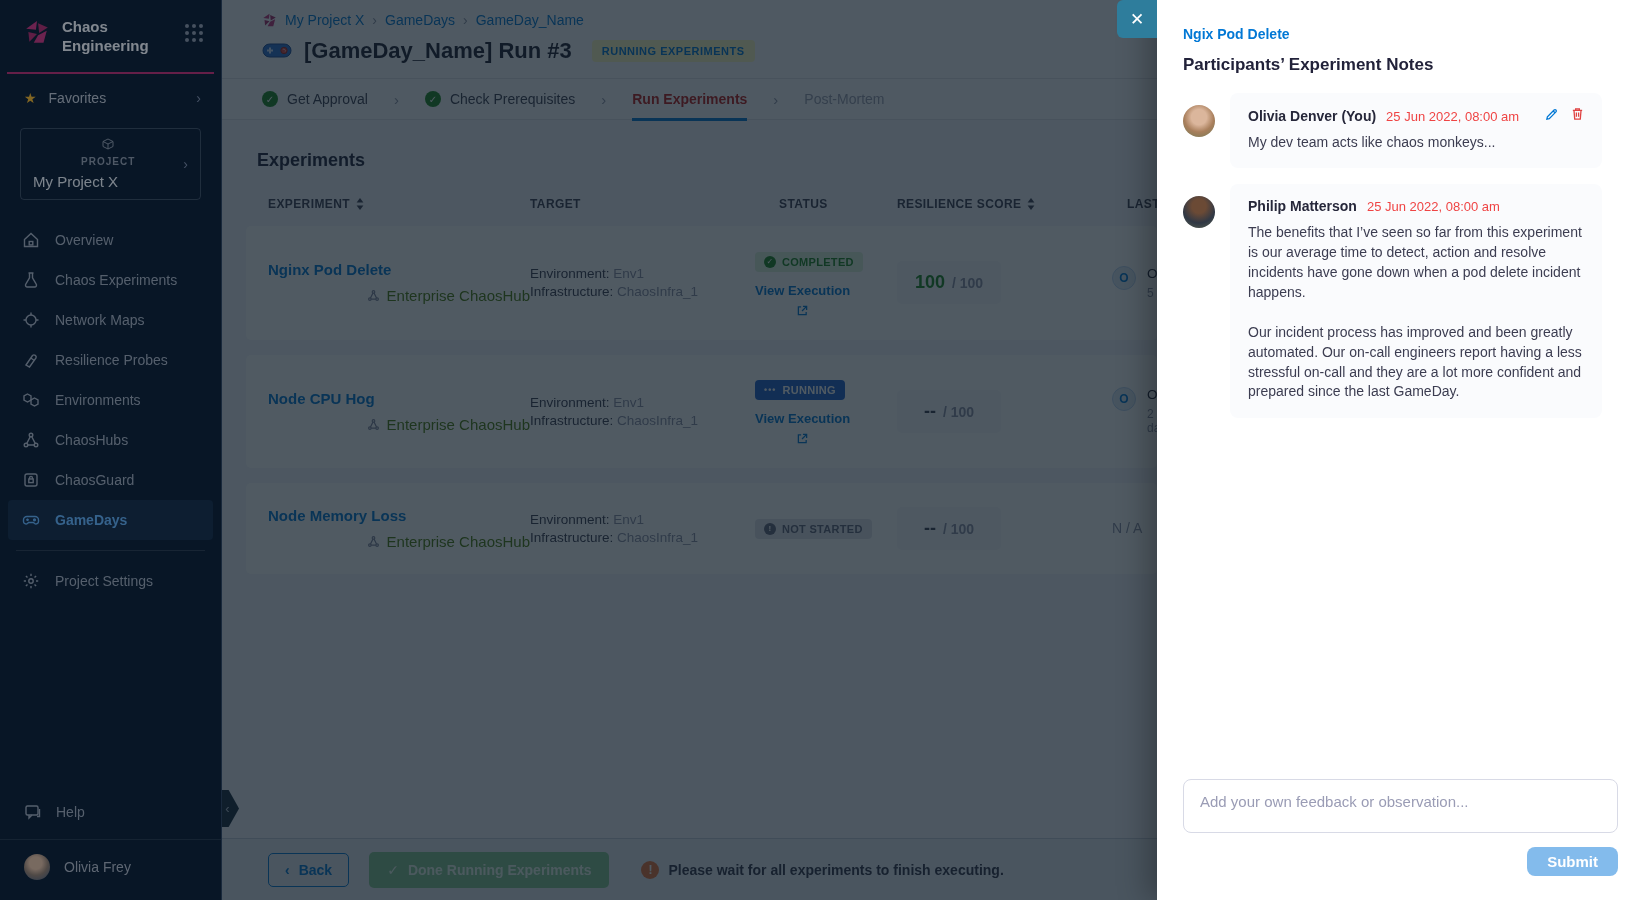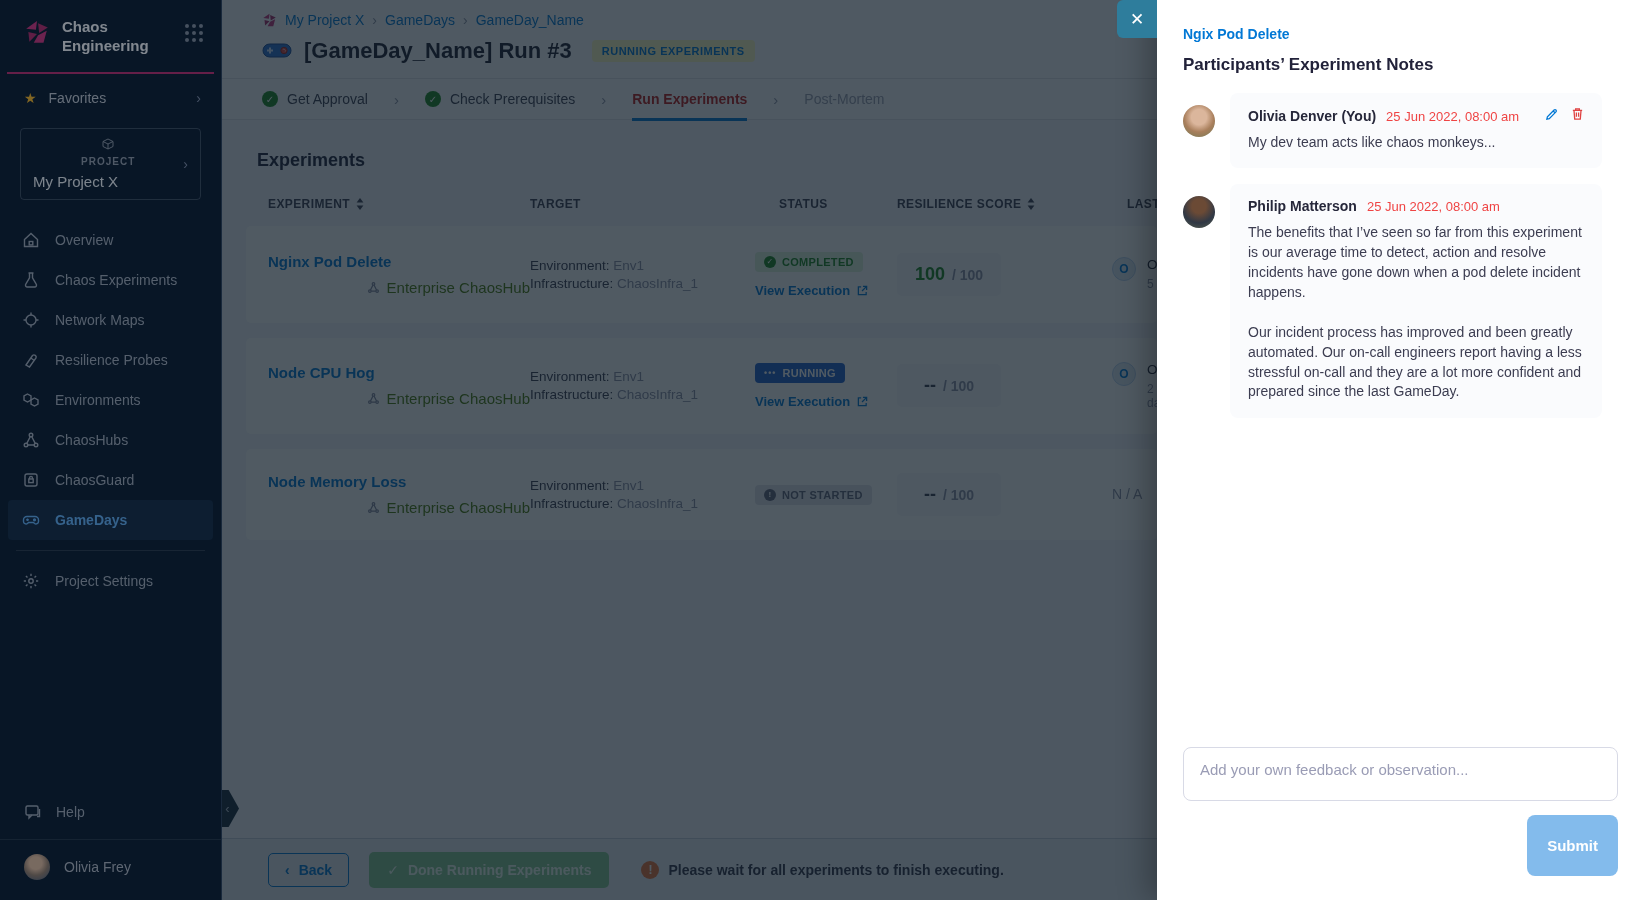--- a/index.html
+++ b/index.html
@@ -72,21 +72,21 @@
   .tgt-line{ font-size:13.5px; color:#3c3d51; margin:3px 0;}
   .tgt-line span{ color:#8c8fa6;}
   .badge{ display:inline-flex; align-items:center; gap:6px; font-size:11px; font-weight:700; border-radius:4px; padding:4px 9px; letter-spacing:0.3px; width:max-content;}
   .badge.completed{ background:#ddf2dc; color:#1e8722;}
   .badge.running{ background:#2161cc; color:#fff;}
   .badge.notstarted{ background:#e2e3ea; color:#62647a;}
   .mini-circle{ width:12px; height:12px; border-radius:50%; display:flex; align-items:center; justify-content:center; font-size:8px; color:#fff;}
   .mini-circle.green{ background:#1e8722;}
   .mini-circle.gray{ background:#62647a;}
   .dots{ font-size:9px; letter-spacing:1px;}
-  .view-exec{ color:#0278d5; font-weight:700; font-size:13px; display:inline-flex; gap:7px; align-items:center; margin-top:11px; cursor:pointer;}
+  .view-exec{ color:#0278d5; font-weight:700; font-size:13px; display:inline-flex; gap:7px; align-items:center; margin-top:11px; cursor:pointer;flex-direction:column;}
   .score-box{ background:#f6f7fb; border-radius:5px; padding:11px 14px; display:inline-flex; align-items:baseline; gap:7px; width:104px; justify-content:center;}
   .score-val{ font-size:18px; font-weight:700; color:#1e8722;}
   .score-val.na{ color:#3c3d51;}
   .score-max{ font-size:14px; color:#8c8fa6; font-weight:600;}
   .last-cell{ display:flex; gap:11px; align-items:flex-start;}
   .last-avatar{ width:24px; height:24px; border-radius:50%; background:#dfe8f5; color:#0278d5; font-weight:700; font-size:12px; display:flex; align-items:center; justify-content:center; border:1px solid #b9d2ef; flex:none;}
   .last-name{ font-size:13.5px; color:#26273a;}
   .last-time{ font-size:12px; color:#8c8fa6; margin-top:5px;}
   .last-na{ color:#8c8fa6; font-size:14px; align-self:center;}
 
@@ -114,21 +114,21 @@
   .comment-author{ font-weight:700; font-size:14px; color:#26273a;}
   .comment-time{ font-size:13px; color:#ef4444;}
   .comment-actions{ margin-left:auto; display:flex; gap:13px; align-items:center;}
   .icon-btn{ cursor:pointer; display:inline-flex;}
   .comment-body{ margin-top:9px; font-size:14px; line-height:1.42; color:#3c3d51; white-space:pre-line;}
   .drawer-spacer{ flex:1;}
   .feedback-input{ height:54px; resize:none; border:1px solid #d8dae6; border-radius:8px; padding:13px 16px;
     font-family:inherit; font-size:15px; color:#26273a; outline:none; margin-right:0;}
   .feedback-input::placeholder{ color:#9a9cb5;}
   .submit-row{ display:flex; justify-content:flex-end; margin-top:14px;}
-  .submit-btn{ background:#83bbec; color:#fff; font-weight:700; font-size:15px; border:none; border-radius:8px; padding:22px 20px; cursor:pointer; font-family:inherit;}
+  .submit-btn{ background:#83bbec; color:#fff; font-weight:700; font-size:15px; border:none; border-radius:8px; padding:6px 20px; cursor:pointer; font-family:inherit;}
 </style>
 </head>
 <body>
 
 <div class="sidebar">
   <div class="logo-block">
     <svg class="logo-mark" viewBox="0 0 24 24">
       <path d="M2 8 L12 1 L11 9 Z" fill="#c2337a"></path>
       <path d="M13 3 L22 7 L14 12 Z" fill="#a92a68"></path>
       <path d="M4 11 L12 13 L5 20 Z" fill="#a92a68"></path>

